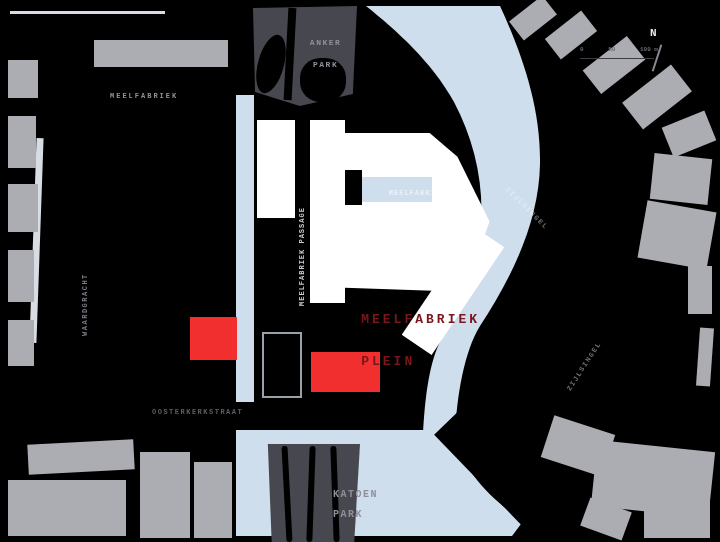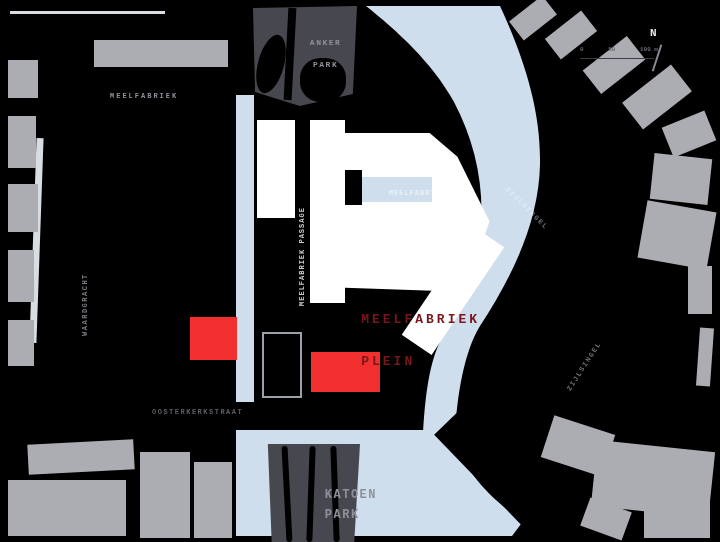--- a/index.html
+++ b/index.html
@@ -104,21 +104,21 @@
     <span>MEELFABRIEK</span><br>
     <span>PLEIN</span>
   </div>
 
   <div class="lbl" style="left:498px;top:204px;font-size:7px;color:rgba(255,255,255,0.4);transform:rotate(45deg);">ZIJLSINGEL</div>
 
   <div class="lbl" style="left:556px;top:362px;font-size:7px;color:#70707a;transform:rotate(-57deg);">ZIJLSINGEL</div>
 
   <div class="lbl" style="left:152px;top:402px;font-size:7px;letter-spacing:1.5px;color:var(--label-dark);margin-top:6px;">OOSTERKERKSTRAAT</div>
 
-  <div class="lbl ctr" style="left:290px;top:480px;width:52px;font-size:12px;line-height:10px;">
+  <div class="lbl ctr" style="left:303px;top:480px;width:52px;font-size:10px;line-height:10px;">
     <span>KATOEN</span><br>
     <span>PARK</span>
   </div>
 
   <div class="lbl" style="left:650px;top:26px;font-size:11px;color:#e8e8e8;">N</div>
   <div class="abs" style="left:656px;top:44px;width:2px;height:28px;background:#8a8a94;transform:rotate(18deg);"></div>
 
   <div class="abs" style="left:580px;top:46px;width:78px;">
     <div style="display:flex;justify-content:space-between;font-size:6px;font-weight:bold;color:#6a6a74;font-family:'Liberation Mono',monospace;">
       <span>0</span>

